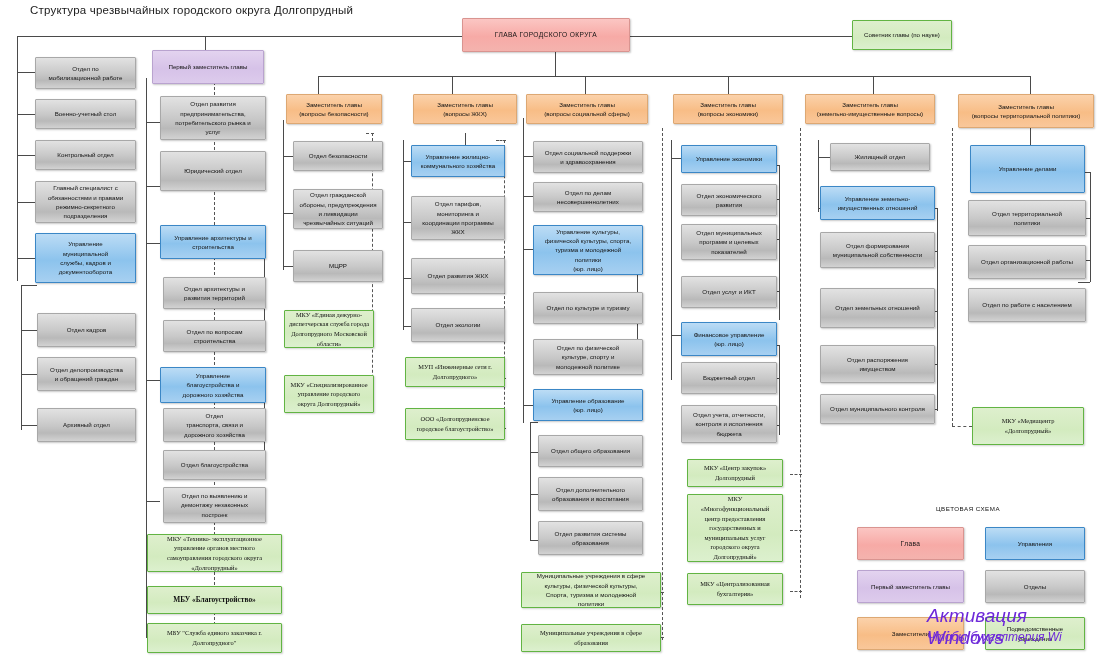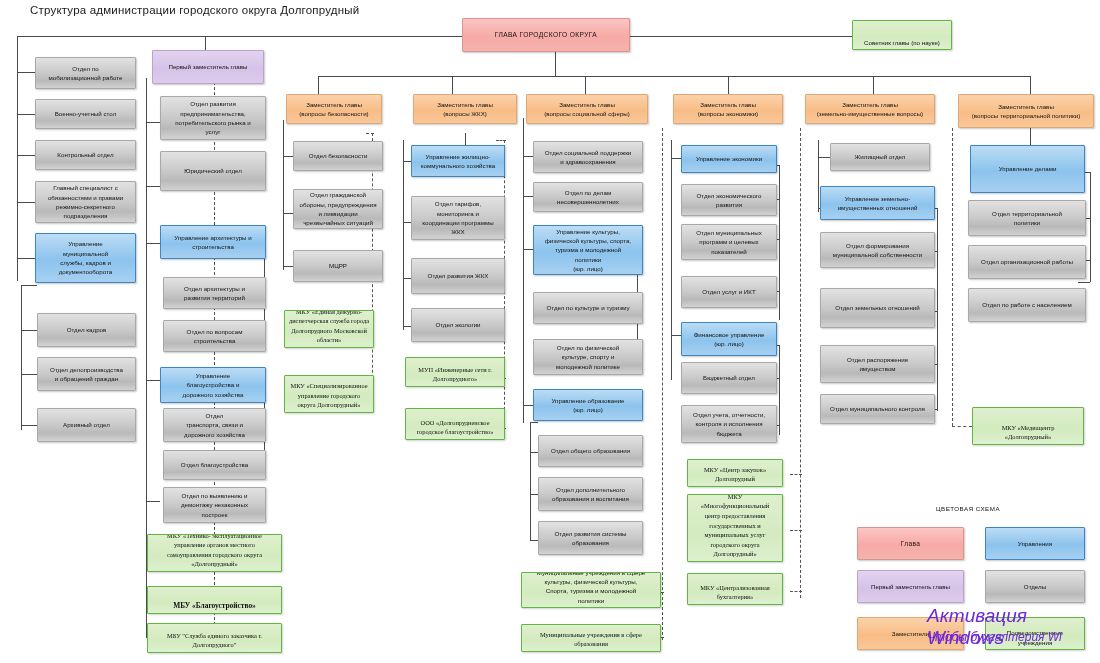--- a/index.html
+++ b/index.html
@@ -54,21 +54,20 @@
   .n-otd{
     background:linear-gradient(180deg,#e2e2e2 0%,#c8c8c8 52%,#b9b9b9 75%,#d2d2d2 100%);
     border:1px solid #a8a8a8;
     box-shadow:1px 1px 2px rgba(0,0,0,.22);
   }
   
   .n-grn{
     background:linear-gradient(180deg,#deefcd 0%,#d3ebbf 60%,#dcf0ce 100%);
     border:1px solid #62b443;
     box-shadow:1px 1px 2px rgba(0,0,0,.18);
-    align-items:flex-end;
   }
   .serif{font-family:"Liberation Serif","DejaVu Serif",serif;font-size:6.4px;}
   .serif-b{font-family:"Liberation Serif","DejaVu Serif",serif;font-size:7.4px;font-weight:bold;}
 
   
   .ln{position:absolute;background:#4a4a4a;}
   .lnh{height:1px;}
   .lnv{width:1px;}
   .dash-v{position:absolute;width:0;border-left:1px dashed #555;}
   .dash-h{position:absolute;height:0;border-top:1px dashed #555;}
@@ -82,21 +81,21 @@
   
   .wm{position:absolute;color:#6d28d9;pointer-events:none;user-select:none;font-style:italic;}
   .wm1{font-size:19px;left:927px;top:605px;}
   .wm2{font-size:12px;left:927px;top:630px;}
 </style>
 </head>
 <body>
 
 <div id="canvas">
 
-  <div class="title">Структура  администрации  городского округа Долгопрудный</div>
+  <div class="title">Структура  чрезвычайных  городского округа Долгопрудный</div>
 
   <div>
 
     <div class="ln lnh" style="left:17px;top:36px;width:463px;"></div>
     <div class="ln lnh" style="left:630px;top:36px;width:222px;"></div>
 
     <div class="ln lnv" style="left:555px;top:50px;height:26px;"></div>
     <div class="ln lnh" style="left:318px;top:76px;width:712px;"></div>
     <div class="ln lnv" style="left:318px;top:76px;height:22px;"></div>
     <div class="ln lnv" style="left:452px;top:76px;height:22px;"></div>

